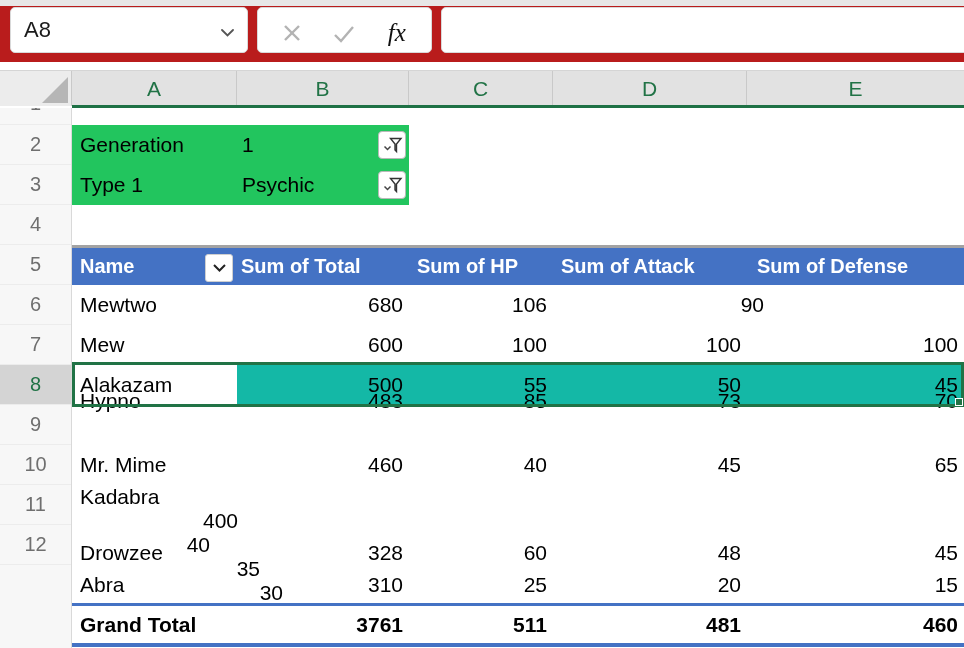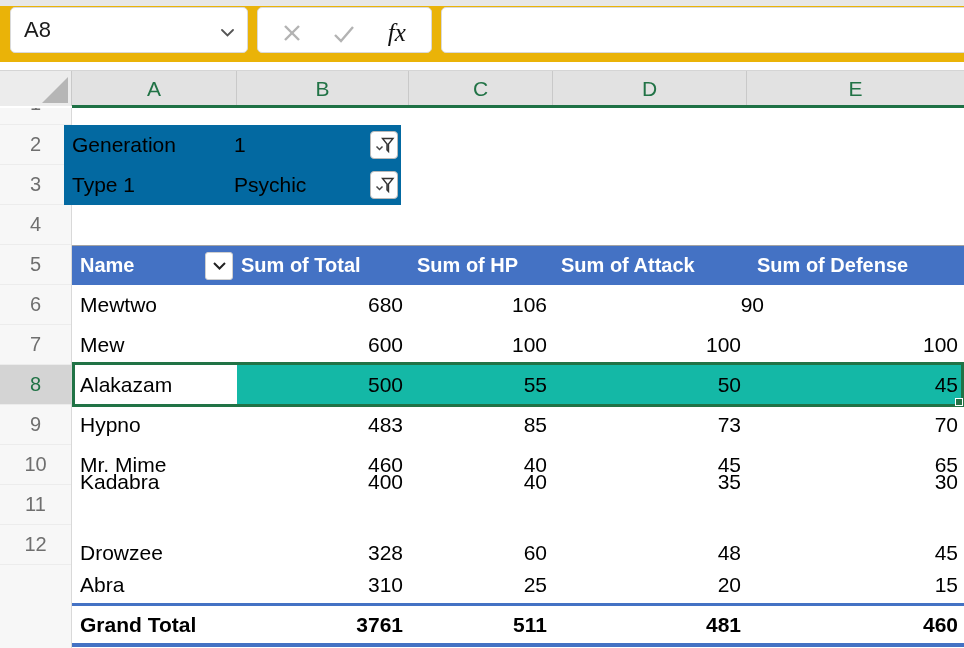--- a/index.html
+++ b/index.html
@@ -3,21 +3,21 @@
 <meta charset="utf-8">
 <style>
   * { margin:0; padding:0; box-sizing:border-box; }
   html,body { background:#ffffff; }
   .screen {
     position:relative; width:964px; height:648px; overflow:hidden;
     font-family:"Liberation Sans","DejaVu Sans",sans-serif; background:#ffffff;
   }
 
   
-  .strip { position:absolute; left:0; top:0; width:964px; height:62px; background:#eab308; }
+  .strip { position:absolute; left:0; top:0; width:964px; height:62px; background:#b91c1c; }
   .strip-topedge { position:absolute; left:0; top:0; width:964px; height:6px; background:#E7E7E7; }
   .tbox { position:absolute; top:7px; height:46px; background:#fff; border:1px solid #D9D9D9; border-radius:5px; }
   .namebox { left:10px; width:238px; display:flex; align-items:center; justify-content:space-between;
              padding:0 13px; font-size:22px; color:#1b1b1b; }
   .fxgroup { left:257px; width:175px; display:flex; align-items:center; justify-content:space-around; padding:0 8px; }
   .fxlabel { font-family:"Liberation Serif","DejaVu Serif",serif; font-style:italic; font-size:25px; color:#111; }
   .formulabox { left:441px; width:532px; font-size:21px; padding:0 10px; display:flex; align-items:center; }
   .iconbtn { display:flex; align-items:flex-end; justify-content:center; width:34px; height:34px; cursor:default; }
 
   
@@ -38,28 +38,28 @@
   
   .cellrow { position:absolute; left:72px; width:892px; height:40px; display:flex; font-size:21px; color:#000; }
   .c { display:flex; align-items:center; }
   .c-a { width:165px; padding-left:8px; }
   .c-b { width:172px; } .c-c { width:144px; } .c-d { width:194px; } .c-e { width:217px; }
   .num { justify-content:flex-end; padding-right:6px; }
   .selfill { background:#14b8a6; }
   .bold { font-weight:bold; }
 
   
-  .filter-area { position:absolute; left:64px; top:125px; width:337px; height:80px; background:#0369a1; }
+  .filter-area { position:absolute; left:72px; top:125px; width:337px; height:80px; background:#22c55e; }
   .f-cell { position:absolute; height:40px; display:flex; align-items:center; font-size:21px; color:#000; }
   .filter-btn { position:absolute; left:306px; width:28px; height:28px; background:#fff; border:1px solid #B9B9B9;
                 border-radius:4px; display:flex; align-items:center; justify-content:center; }
 
   
   .pivot-head { position:absolute; left:72px; top:245px; width:892px; height:40px; background:#4472C4;
-                border-top:1px solid #a3a3a3; display:flex; color:#fff; font-weight:bold; font-size:20px; }
+                border-top:3px solid #a3a3a3; display:flex; color:#fff; font-weight:bold; font-size:20px; }
   .ph { display:flex; align-items:center; position:relative; }
   .ph-b { padding-left:4px; } .ph-c { padding-left:8px; } .ph-d { padding-left:8px; } .ph-e { padding-left:10px; }
   .dd-btn { position:absolute; right:4px; top:6px; width:28px; height:28px; background:#fff; border:1px solid #CFCFCF;
             border-radius:3px; display:flex; align-items:center; justify-content:center; }
 
   
   .sel-overlay { position:absolute; left:72px; top:362px; width:892px; height:45px; border:3px solid #217346; pointer-events:none; }
   .fill-handle { position:absolute; right:-2px; bottom:-2px; width:8px; height:8px; background:#217346; border:1px solid #fff; pointer-events:auto; }
 
   
@@ -188,35 +188,35 @@
     <div class="c c-d num">100</div>
     <div class="c c-e num">100</div>
   </div>
   <div class="cellrow" style="top:365px;">
     <div class="c c-a">Alakazam</div>
     <div class="c c-b num selfill">500</div>
     <div class="c c-c num selfill">55</div>
     <div class="c c-d num selfill">50</div>
     <div class="c c-e num selfill">45</div>
   </div>
-  <div class="cellrow" style="top:405px;">
+  <div class="cellrow" style="top:381px;">
     <div class="c c-a">Hypno</div>
     <div class="c c-b num">483</div>
     <div class="c c-c num">85</div>
     <div class="c c-d num">73</div>
     <div class="c c-e num">70</div>
   </div>
   <div class="cellrow" style="top:445px;">
     <div class="c c-a">Mr. Mime</div>
     <div class="c c-b num">460</div>
     <div class="c c-c num">40</div>
     <div class="c c-d num">45</div>
     <div class="c c-e num">65</div>
   </div>
-  <div class="cellrow" style="top:462px;">
+  <div class="cellrow" style="top:485px;flex-direction:column;">
     <div class="c c-a">Kadabra</div>
     <div class="c c-b num">400</div>
     <div class="c c-c num">40</div>
     <div class="c c-d num">35</div>
     <div class="c c-e num">30</div>
   </div>
   <div class="cellrow" style="top:525px;margin-top:8px;">
     <div class="c c-a">Drowzee</div>
     <div class="c c-b num">328</div>
     <div class="c c-c num">60</div>

